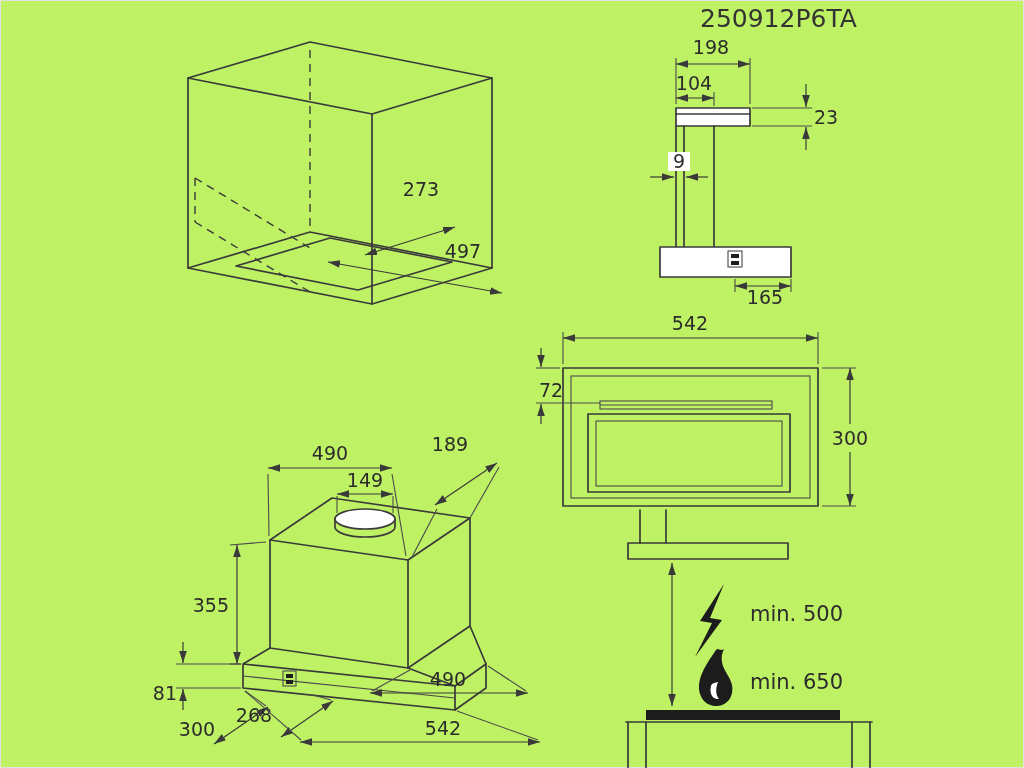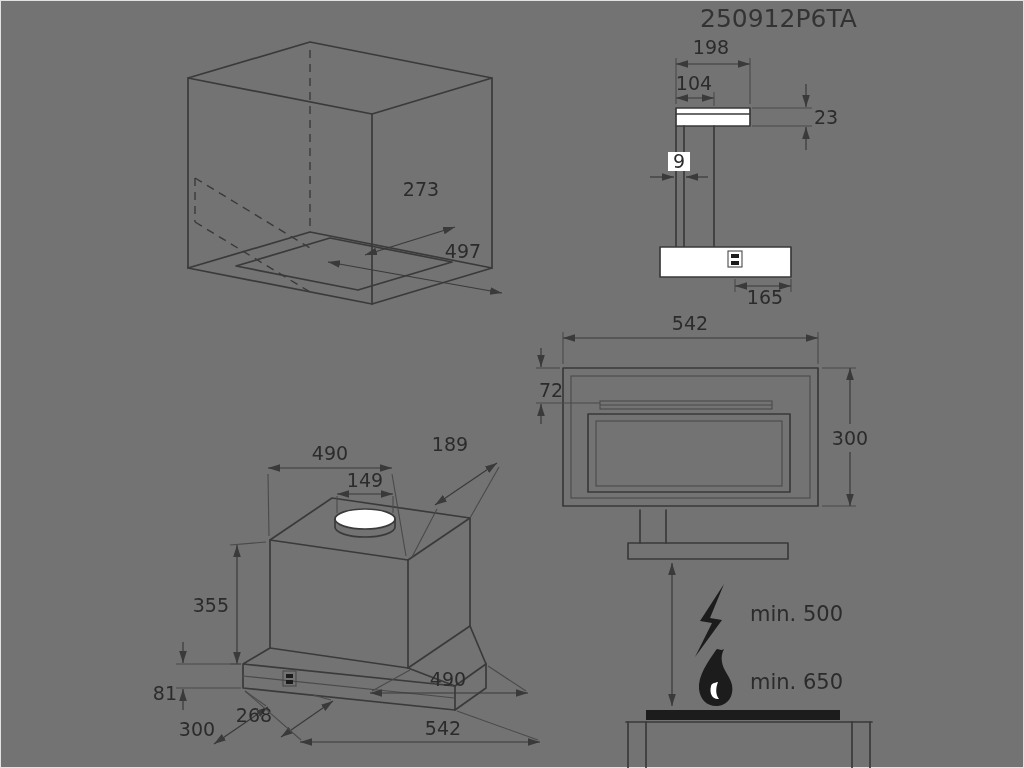--- a/index.html
+++ b/index.html
@@ -1,16 +1,16 @@
 <!DOCTYPE html>
 <html><head>
 <meta charset="utf-8">
 <style>
   html,body { margin:0; padding:0; background:#ffffff; }
-  .page { position:relative; width:1024px; height:768px; background:#737373; overflow:hidden; }
+  .page { position:relative; width:1024px; height:768px; background:#bef264; overflow:hidden; }
   svg { display:block; }
   .ln   { fill:none; stroke:#3a3a3a; stroke-width:1.7; stroke-linejoin:round; stroke-linecap:round; }
   .lnf  { fill:#ffffff; stroke:#3a3a3a; stroke-width:1.7; stroke-linejoin:round; }
   .thin { fill:none; stroke:#4a4a4a; stroke-width:1.1; }
   .dim  { fill:none; stroke:#3a3a3a; stroke-width:1.2; }
   .dash { fill:none; stroke:#3a3a3a; stroke-width:1.4; stroke-dasharray:8 6; }
   .dark { fill:#1c1c1c; stroke:none; }
   .bg   { fill:#ffffff; stroke:none; }
   text  { font-family:"DejaVu Sans","Liberation Sans",sans-serif; font-size:19px; fill:#2b2b2b; }
   .title{ font-size:25px; fill:#333333; }

